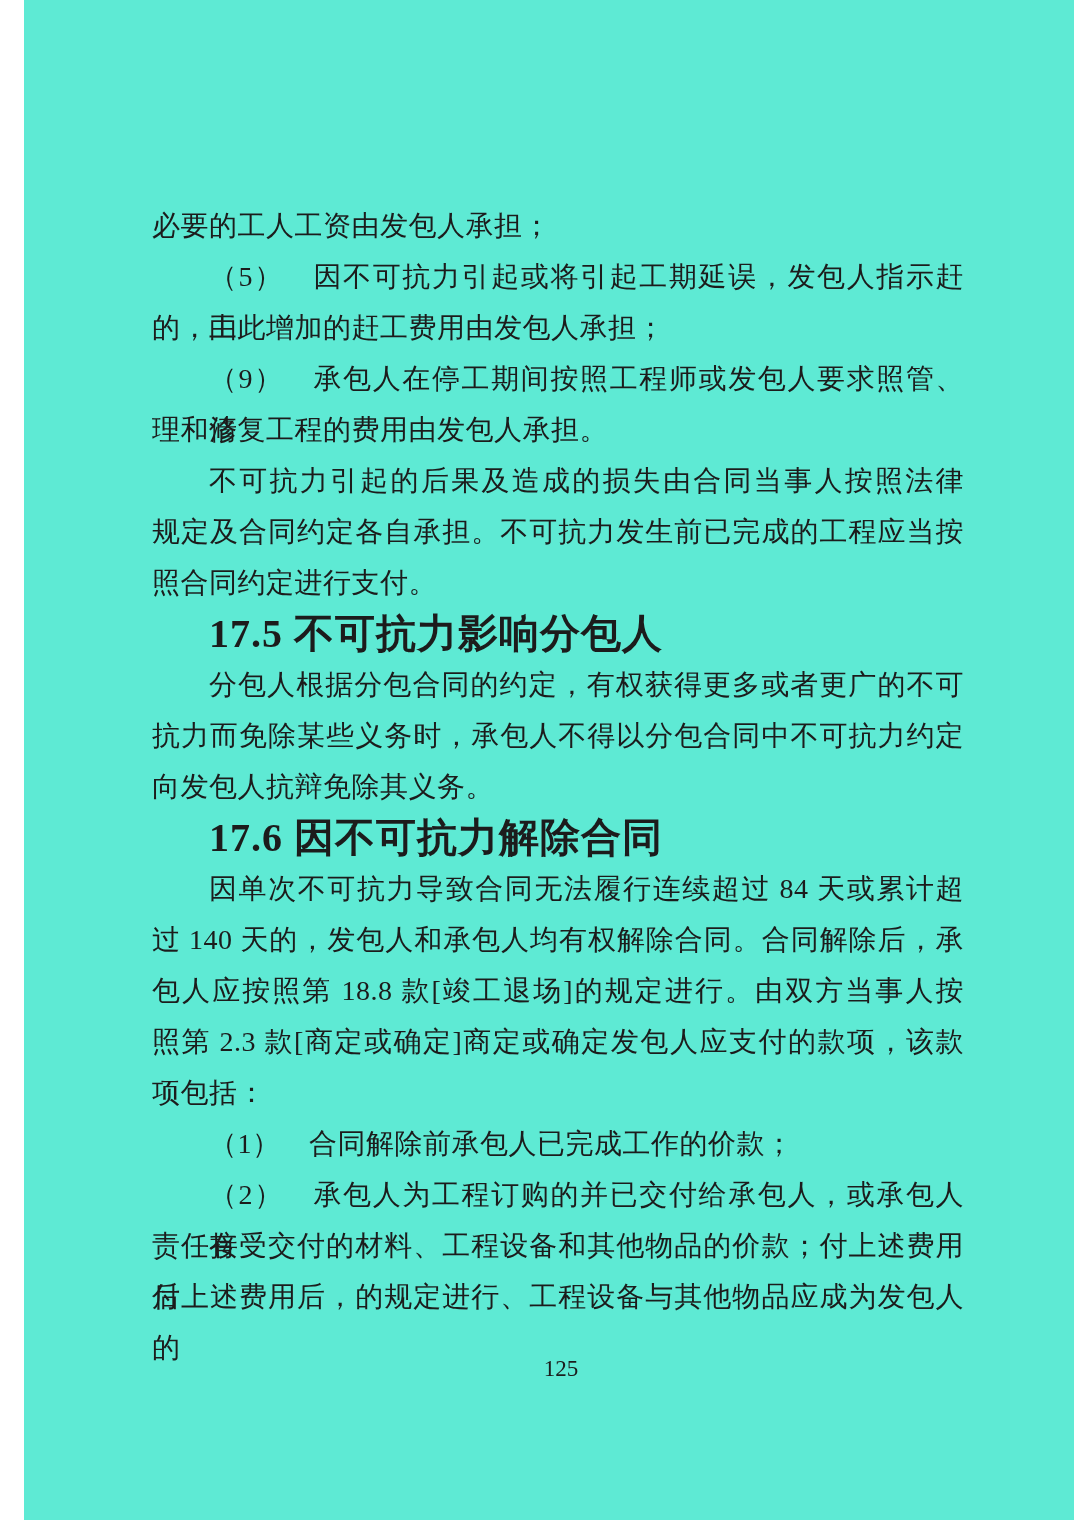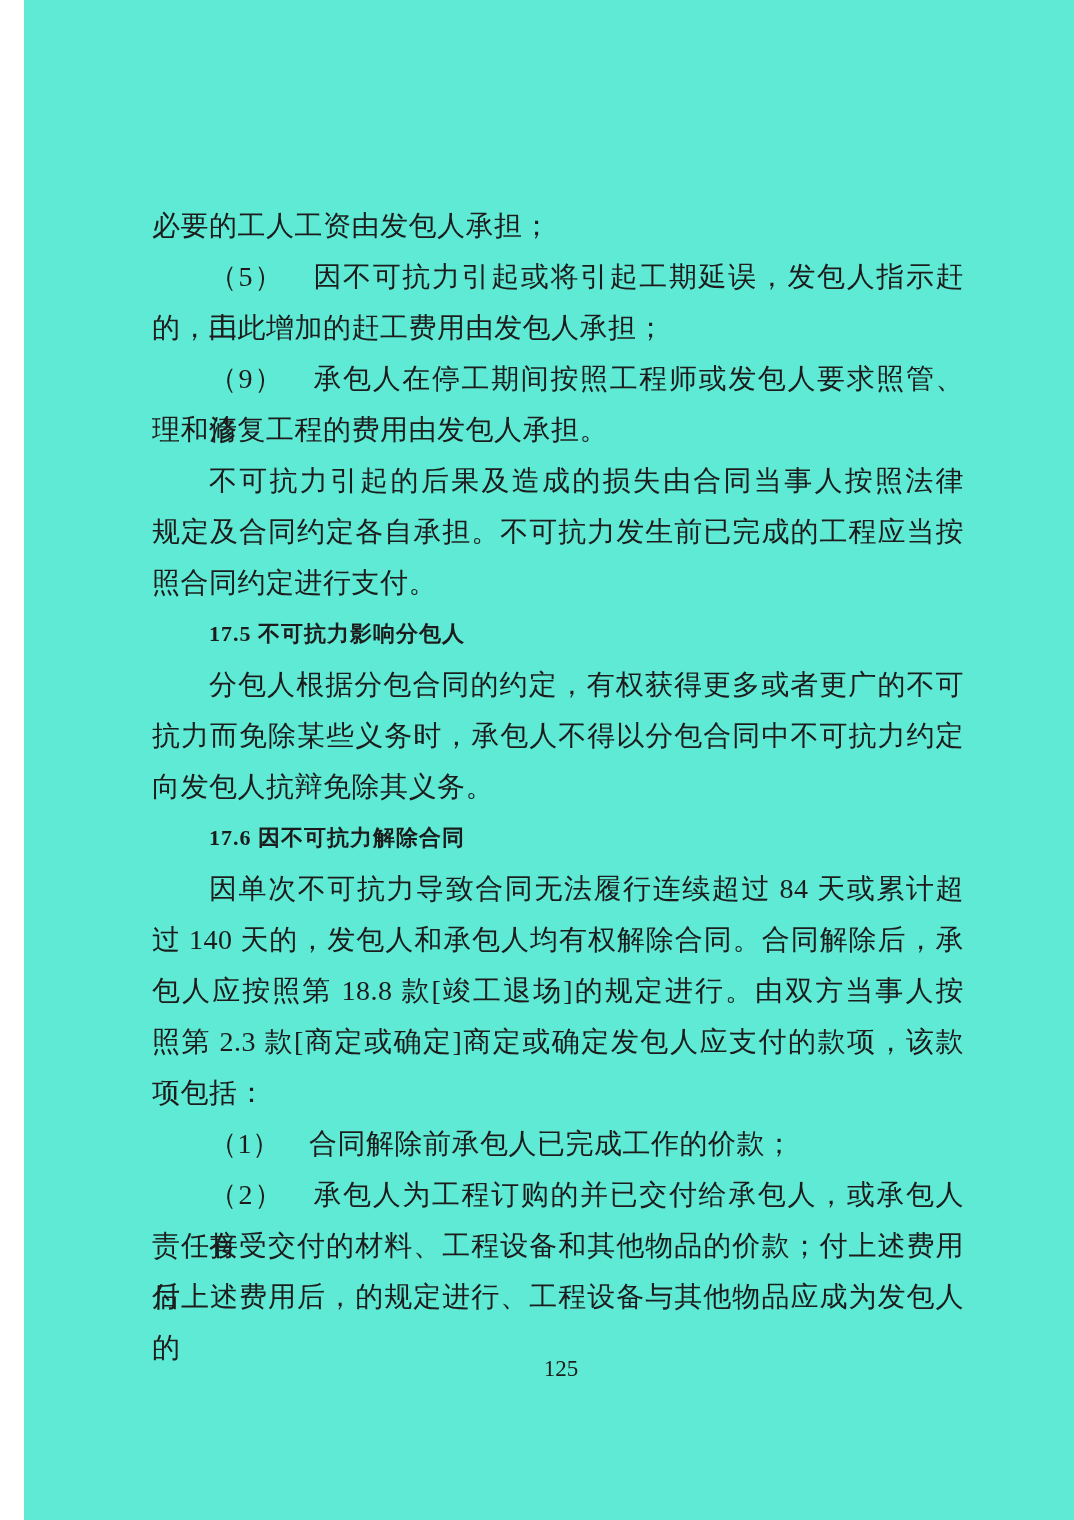--- a/index.html
+++ b/index.html
@@ -36,21 +36,21 @@
   }
   .line.indent {
     padding-left: 57px;
   }
   .line.fill.indent {
     padding-left: 57px;
     width: 755px; 
   }
   .line.heading {
     font-weight: bold;
-    font-size: 22px;
+    font-size: 40px;
     letter-spacing: 1px;
   }
   .page-number {
     position: absolute;
     left: 0;
     right: 0;
     top: 1356px;
     text-align: center;
     font-size: 23px;
     font-family: Liberation Serif, serif;

